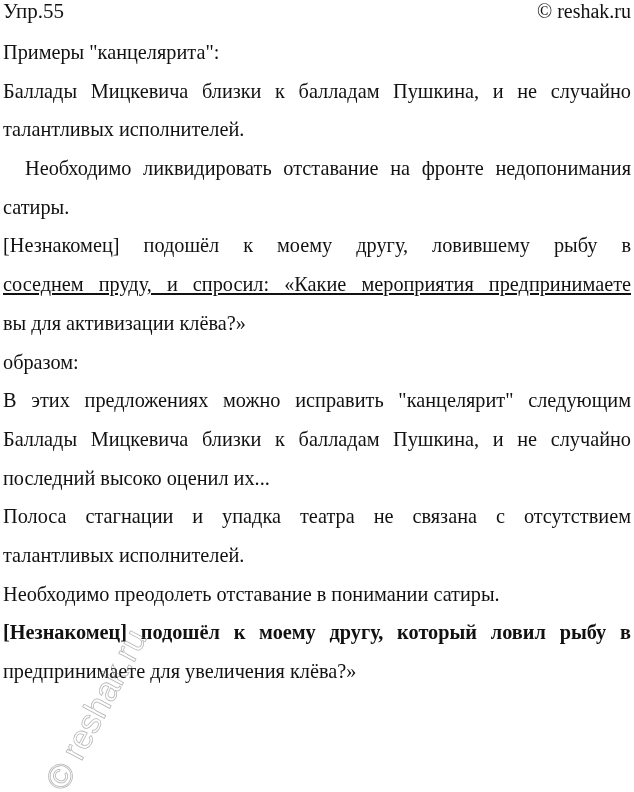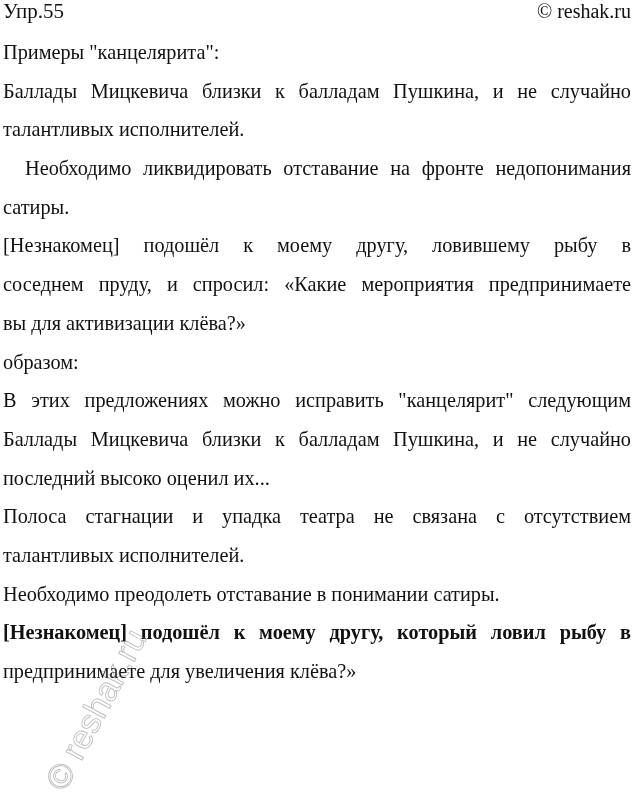--- a/index.html
+++ b/index.html
@@ -71,21 +71,21 @@
   <span class="site">© reshak.ru</span>
 </div>
 
 <div class="content">
   <div class="line">Примеры "канцелярита":</div>
   <div class="line justify" style="white-space: normal;">Баллады Мицкевича близки к балладам Пушкина, и не случайно</div>
   <div class="line">талантливых исполнителей.</div>
   <div class="line justify" style="white-space: normal; margin-left: 22px;">Необходимо ликвидировать отставание на фронте недопонимания</div>
   <div class="line">сатиры.</div>
   <div class="line justify" style="white-space: normal;">[Незнакомец] подошёл к моему другу, ловившему рыбу в</div>
-  <div class="line justify" style="white-space: normal;">соседнем пруду, и спросил: «Какие мероприятия предпринимаете</div>
+  <div class="line justify" style="white-space: normal; text-decoration: underline;">соседнем пруду, и спросил: «Какие мероприятия предпринимаете</div>
   <div class="line">вы для активизации клёва?»</div>
   <div class="line">образом:</div>
   <div class="line justify" style="white-space: normal;">В этих предложениях можно исправить "канцелярит" следующим</div>
   <div class="line justify" style="white-space: normal;">Баллады Мицкевича близки к балладам Пушкина, и не случайно</div>
   <div class="line">последний высоко оценил их...</div>
   <div class="line justify" style="white-space: normal;">Полоса стагнации и упадка театра не связана с отсутствием</div>
   <div class="line">талантливых исполнителей.</div>
   <div class="line">Необходимо преодолеть отставание в понимании сатиры.</div>
   <div class="line justify" style="white-space: normal; font-weight: bold;">[Незнакомец] подошёл к моему другу, который ловил рыбу в</div>
   <div class="line">предпринимаете для увеличения клёва?»</div>

